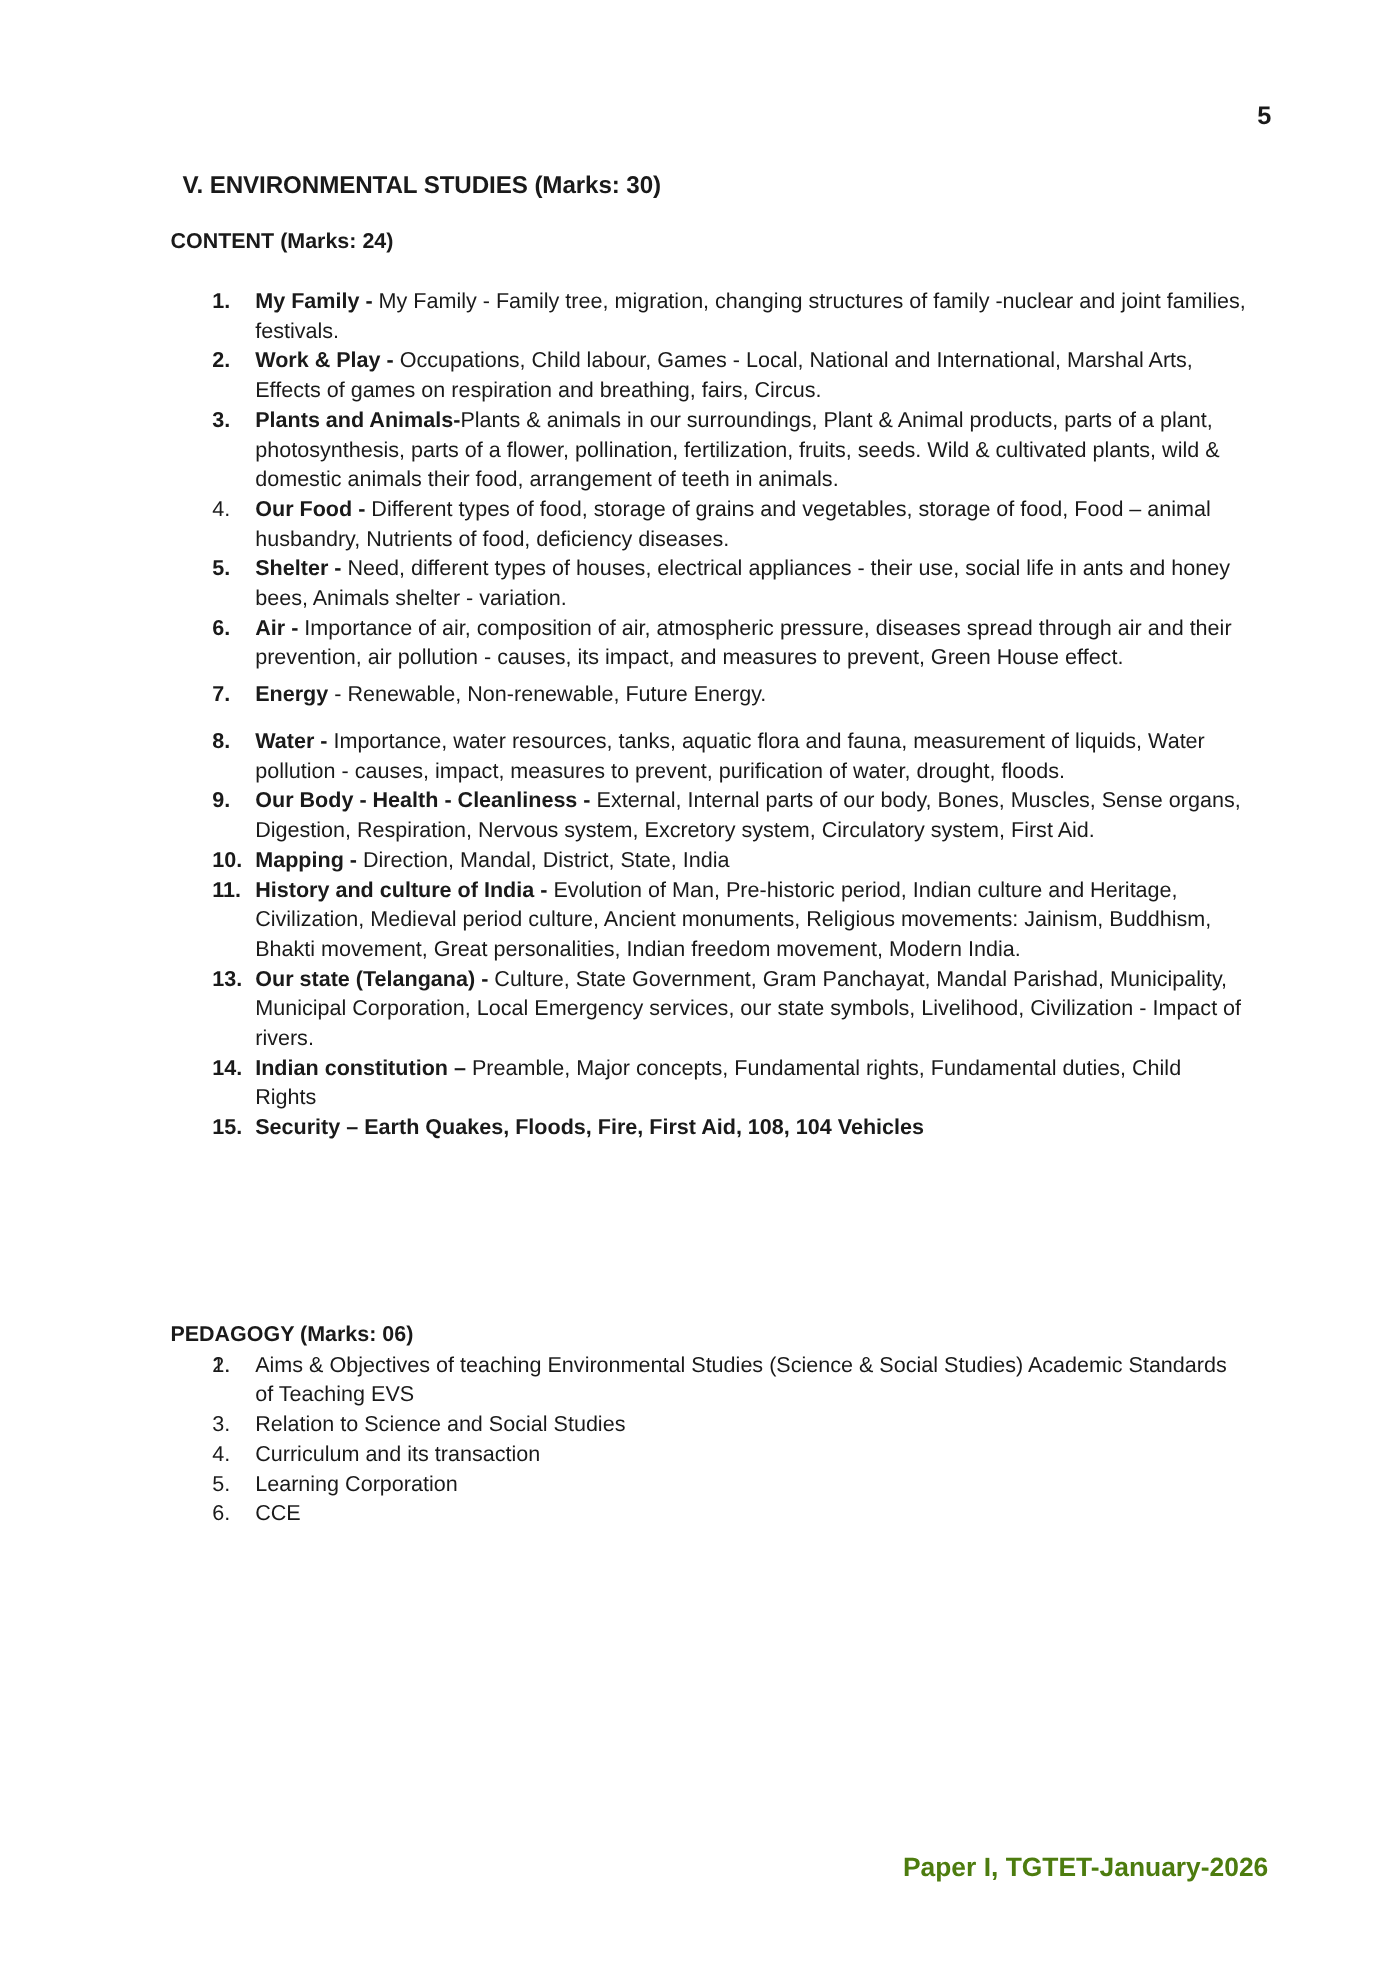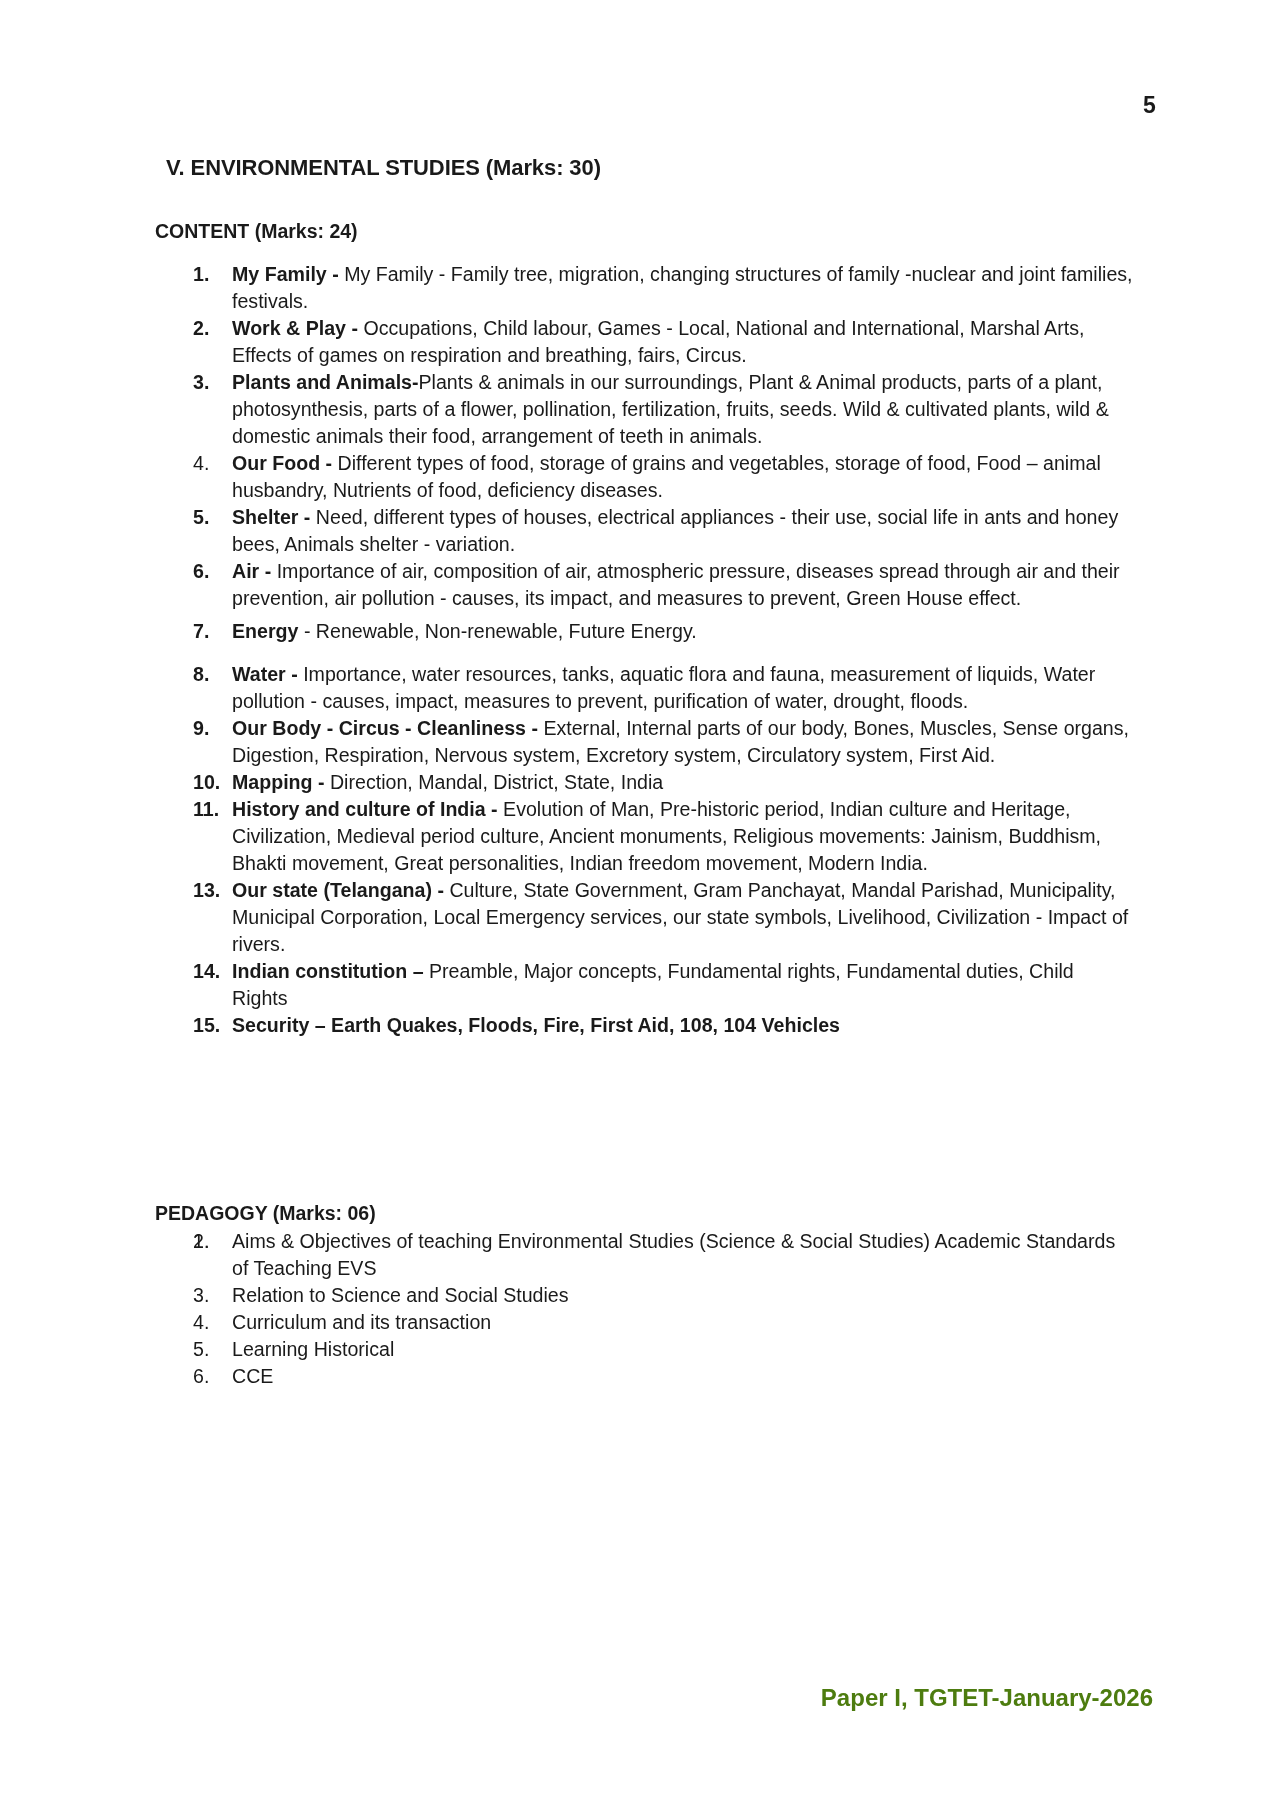--- a/index.html
+++ b/index.html
@@ -37,21 +37,21 @@
     font-size: 24px; font-weight: bold; color: #4d7c0f;
   }
 </style>
 </head>
 <body>
 
 <div class="page-number">5</div>
 
 <div class="section-title">V. ENVIRONMENTAL STUDIES (Marks: 30)</div>
 
-<div class="subhead" style="top:220px;">CONTENT (Marks: 24)</div>
+<div class="subhead" style="top:208px;">CONTENT (Marks: 24)</div>
 
 <ul class="list" style="top:261px;">
   <li>
     <span class="num bold">1.</span>
     <span class="lead">My Family -</span><span> My Family - Family tree, migration, changing structures of family -nuclear and joint families, festivals.</span>
   </li>
   <li>
     <span class="num bold">2.</span>
     <span class="lead">Work &amp; Play -</span><span> Occupations, Child labour, Games - Local, National and International, Marshal Arts, Effects of games on respiration and breathing, fairs, Circus.</span>
   </li>
@@ -74,21 +74,21 @@
   <li class="gap-small">
     <span class="num bold">7.</span>
     <span class="lead">Energy</span><span> - Renewable, Non-renewable, Future Energy.</span>
   </li>
   <li class="gap-large">
     <span class="num bold">8.</span>
     <span class="lead">Water -</span><span> Importance, water resources, tanks, aquatic flora and fauna, measurement of liquids, Water pollution - causes, impact, measures to prevent, purification of water, drought, floods.</span>
   </li>
   <li>
     <span class="num bold">9.</span>
-    <span class="lead">Our Body - Circus - Cleanliness -</span><span> External, Internal parts of our body, Bones, Muscles, Sense organs, Digestion, Respiration, Nervous system, Excretory system, Circulatory system, First Aid.</span>
+    <span class="lead">Our Body - Health - Cleanliness -</span><span> External, Internal parts of our body, Bones, Muscles, Sense organs, Digestion, Respiration, Nervous system, Excretory system, Circulatory system, First Aid.</span>
   </li>
   <li>
     <span class="num bold">10.</span>
     <span class="lead">Mapping -</span><span> Direction, Mandal, District, State, India</span>
   </li>
   <li>
     <span class="num bold">11.</span>
     <span class="lead">History and culture of India -</span><span> Evolution of Man, Pre-historic period, Indian culture and Heritage, Civilization, Medieval period culture, Ancient monuments, Religious movements: Jainism, Buddhism, Bhakti movement, Great personalities, Indian freedom movement, Modern India.</span>
   </li>
   <li>
@@ -118,21 +118,21 @@
   <li>
     <span class="num">3.</span>
     <span>Relation to Science and Social Studies</span>
   </li>
   <li>
     <span class="num">4.</span>
     <span>Curriculum and its transaction</span>
   </li>
   <li>
     <span class="num">5.</span>
-    <span>Learning Historical</span>
+    <span>Learning Corporation</span>
   </li>
   <li>
     <span class="num">6.</span>
     <span>CCE</span>
   </li>
 </ul>
 
 <div class="footer">Paper I, TGTET-January-2026</div>
 
 </body></html>

